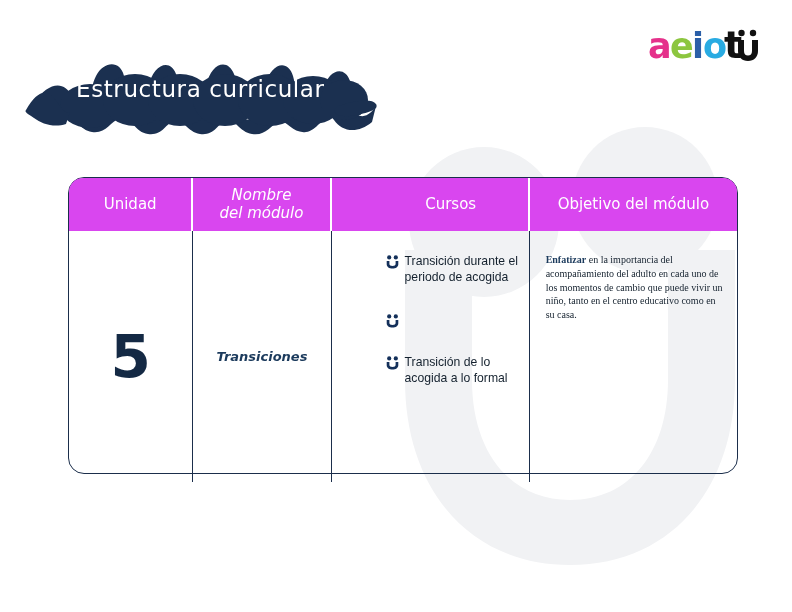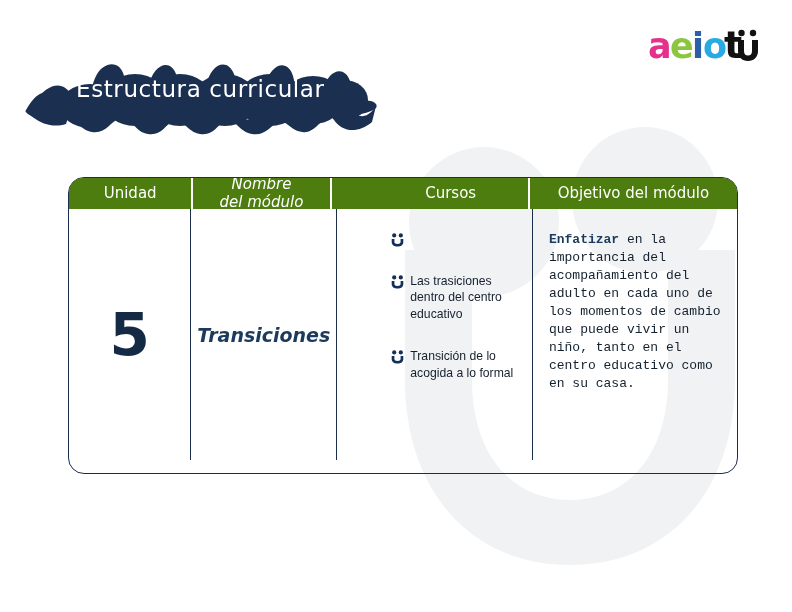--- a/index.html
+++ b/index.html
@@ -71,22 +71,22 @@
     width: 670px;
     height: 297px;
     z-index: 3;
     border: 1.2px solid #1b2e4b;
     border-radius: 16px;
     box-sizing: border-box;
     background: transparent;
   }
   #table-head {
     display: flex;
-    height: 31px;
-    background: #4d7c0f;
+    height: 53px;
+    background: #d946ef;
     border-radius: 14px 14px 0 0;
     overflow: hidden;
   }
   .th {
     color: #ffffff;
     font-family: "DejaVu Sans", sans-serif;
     font-size: 15px;
     display: flex;
     align-items: center;
     justify-content: center;
@@ -121,21 +121,21 @@
     font-size: 58px;
     display: flex;
     align-items: center;
     justify-content: center;
     height: 100%;
   }
   #module-name {
     color: #1b3a5c;
     font-family: "DejaVu Sans", sans-serif;
     font-weight: bold;
-    font-size: 19px;
+    font-size: 13px;
     display: flex;
     align-items: center;
     justify-content: center;
     height: 100%;
     text-align: center;
     padding: 0 6px;
     box-sizing: border-box;
   }
 
   #courses-list {
@@ -158,23 +158,23 @@
     line-height: 1.35;
     font-family: "Liberation Sans", sans-serif;
   }
 
   #objective-cell {
     padding: 22px 14px 0 16px;
     box-sizing: border-box;
   }
   #objective-text {
     color: #14212e;
-    font-size: 13px;
+    font-size: 10px;
     line-height: 1.38;
-    font-family: Liberation Mono, monospace;
+    font-family: Liberation Serif, serif;
   }
   #objective-lead {
     color: #1b3a5c;
     font-weight: bold;
   }
 </style>
 </head>
 <body>
 
 <svg id="watermark" viewBox="0 0 792 612" xmlns="http://www.w3.org/2000/svg" aria-hidden="true">
@@ -273,29 +273,29 @@
 
     <div class="td col-3">
       <div id="courses-list">
 
         <div class="course-item">
           <svg class="course-bullet" width="13" height="14" viewBox="0 0 13 14" xmlns="http://www.w3.org/2000/svg">
             <circle cx="3.2" cy="2.4" r="2.1" fill="#14305a"></circle>
             <circle cx="9.8" cy="2.4" r="2.1" fill="#14305a"></circle>
             <path d="M 0.7 6 L 0.7 9.2 C 0.7 11.9 3.2 13.6 6.5 13.6 C 9.8 13.6 12.3 11.9 12.3 9.2 L 12.3 6 L 9.6 6 L 9.6 9.1 C 9.6 10.3 8.4 11 6.5 11 C 4.6 11 3.4 10.3 3.4 9.1 L 3.4 6 Z" fill="#14305a"></path>
           </svg>
+          <div class="course-text">Transición durante el periodo de acogida</div>
         </div>
 
         <div class="course-item">
           <svg class="course-bullet" width="13" height="14" viewBox="0 0 13 14" xmlns="http://www.w3.org/2000/svg">
             <circle cx="3.2" cy="2.4" r="2.1" fill="#14305a"></circle>
             <circle cx="9.8" cy="2.4" r="2.1" fill="#14305a"></circle>
             <path d="M 0.7 6 L 0.7 9.2 C 0.7 11.9 3.2 13.6 6.5 13.6 C 9.8 13.6 12.3 11.9 12.3 9.2 L 12.3 6 L 9.6 6 L 9.6 9.1 C 9.6 10.3 8.4 11 6.5 11 C 4.6 11 3.4 10.3 3.4 9.1 L 3.4 6 Z" fill="#14305a"></path>
           </svg>
-          <div class="course-text">Las trasiciones dentro del centro educativo</div>
         </div>
 
         <div class="course-item">
           <svg class="course-bullet" width="13" height="14" viewBox="0 0 13 14" xmlns="http://www.w3.org/2000/svg">
             <circle cx="3.2" cy="2.4" r="2.1" fill="#14305a"></circle>
             <circle cx="9.8" cy="2.4" r="2.1" fill="#14305a"></circle>
             <path d="M 0.7 6 L 0.7 9.2 C 0.7 11.9 3.2 13.6 6.5 13.6 C 9.8 13.6 12.3 11.9 12.3 9.2 L 12.3 6 L 9.6 6 L 9.6 9.1 C 9.6 10.3 8.4 11 6.5 11 C 4.6 11 3.4 10.3 3.4 9.1 L 3.4 6 Z" fill="#14305a"></path>
           </svg>
           <div class="course-text">Transición de lo acogida a lo formal</div>
         </div>

